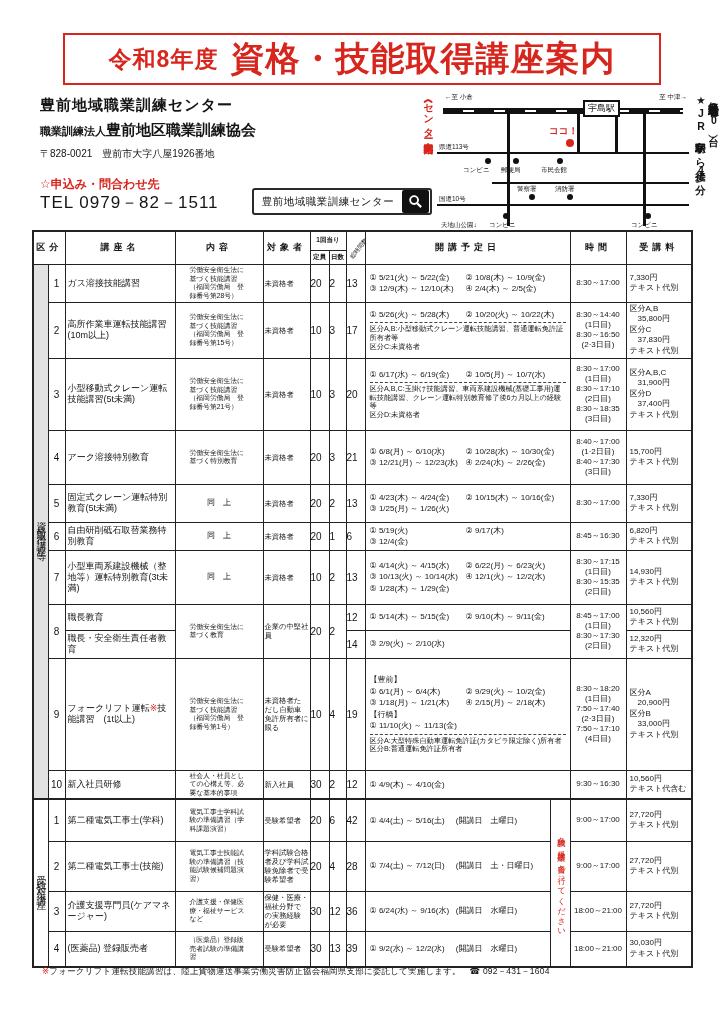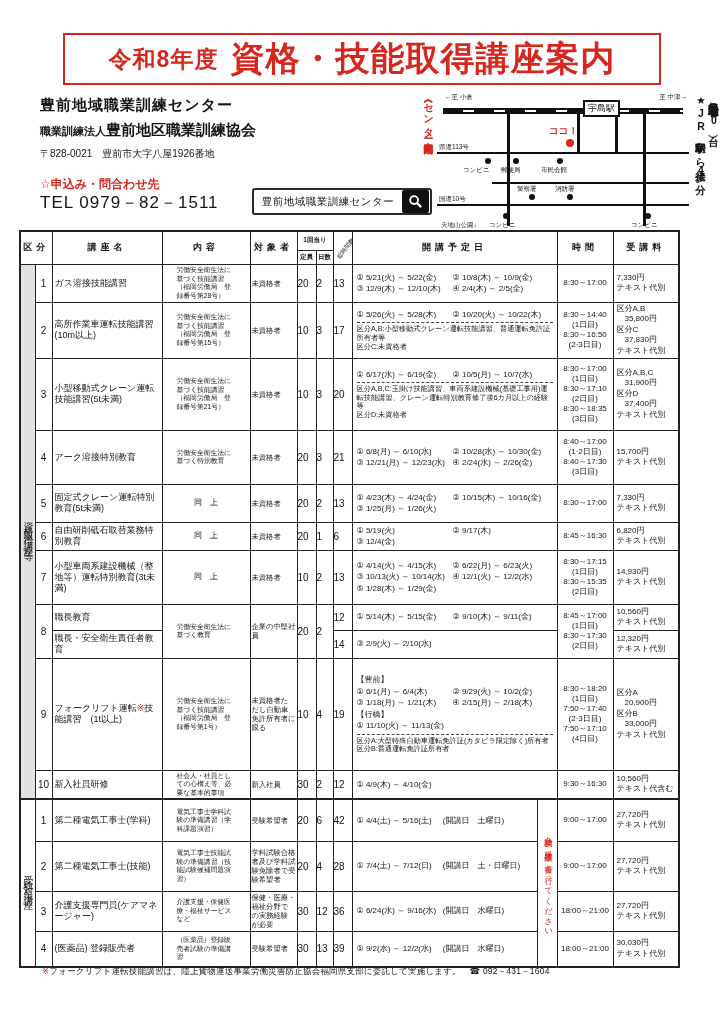--- a/index.html
+++ b/index.html
@@ -30,21 +30,21 @@
 #rail{left:6px;top:16px;width:240px;height:6px;background:repeating-linear-gradient(90deg,#111 0 20px,#fff 20px 31px);border-top:2px solid #111;border-bottom:2px solid #111}
 .mlab{position:absolute;font-size:6.5px;white-space:nowrap}
 #station{position:absolute;left:146px;top:8px;border:2px solid #111;background:#fff;font-size:9px;font-weight:normal;padding:0 3px;z-index:2}
 #here{position:absolute;left:112px;top:33px;font-size:9.5px;font-weight:bold}
 .dot{position:absolute;width:6px;height:6px;border-radius:50%;background:#111}
 #heredot{position:absolute;left:129px;top:47px;width:8px;height:8px;border-radius:50%;background:#d7261d}
 
 #walknote{position:absolute;left:694px;top:94px;height:330px;display:flex}
 #walknote span{font-size:10.5px;font-weight:bold;letter-spacing:1px;line-height:13px}
 
-#tables{position:absolute;left:19px;top:230px;width:549px}
+#tables{position:absolute;left:32px;top:230px;width:549px}
 table{border-collapse:collapse;table-layout:fixed;width:659px;border:2px solid #222}
 #t2{margin-top:-2px}
 th,td{border:1px solid #222;vertical-align:middle;overflow:hidden}
 thead th{font-size:9px;font-weight:bold;background:#fff}
 .hw{letter-spacing:4px}
 .hsm{font-size:6.5px;letter-spacing:0;font-weight:bold}
 .hdiag .diag{display:inline-block;transform:rotate(-52deg);font-size:6px;white-space:nowrap;font-weight:normal}
 tr.h1{height:19px}tr.h2{height:14px}
 td{font-size:8px}
 .sec-label{text-align:center}

